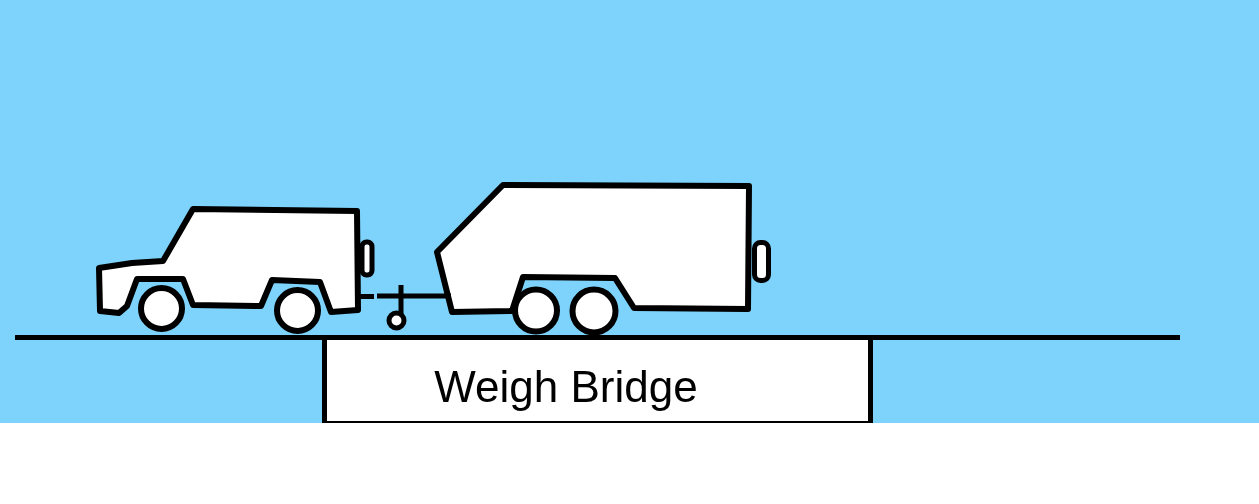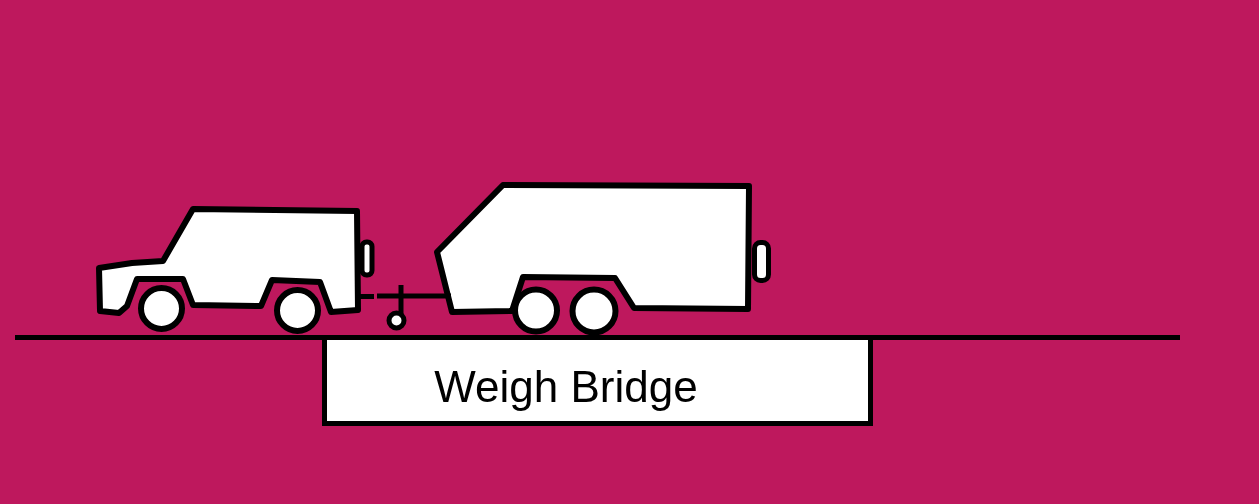--- a/index.html
+++ b/index.html
@@ -4,22 +4,22 @@
 <style>
   html, body {
     margin: 0;
     padding: 0;
     background: #ffffff;
     font-family: "Liberation Sans", sans-serif;
   }
   .canvas-wrap {
     position: relative;
     width: 1259px;
-    height: 504px;
-    background: #be185d;
+    height: 423px;
+    background: #7dd3fc;
     overflow: hidden;
   }
   svg { display: block; }
   .outline {
     fill: #ffffff;
     stroke: #000000;
     stroke-width: 6;
     stroke-linejoin: round;
     stroke-linecap: round;
   }

